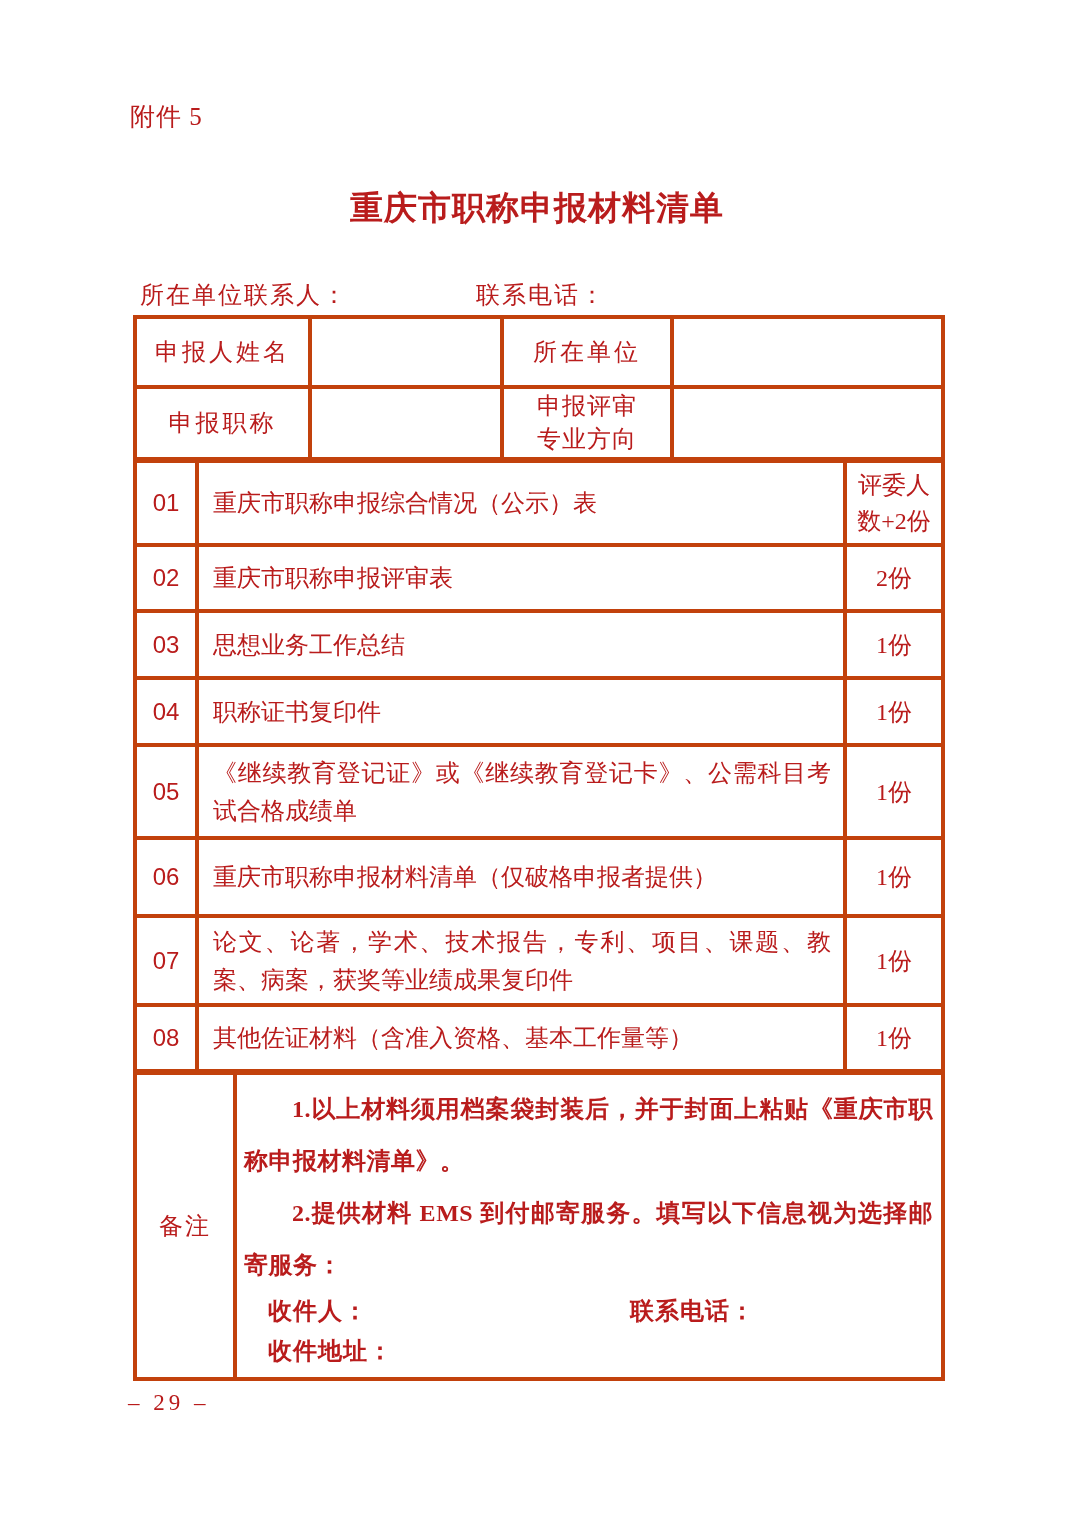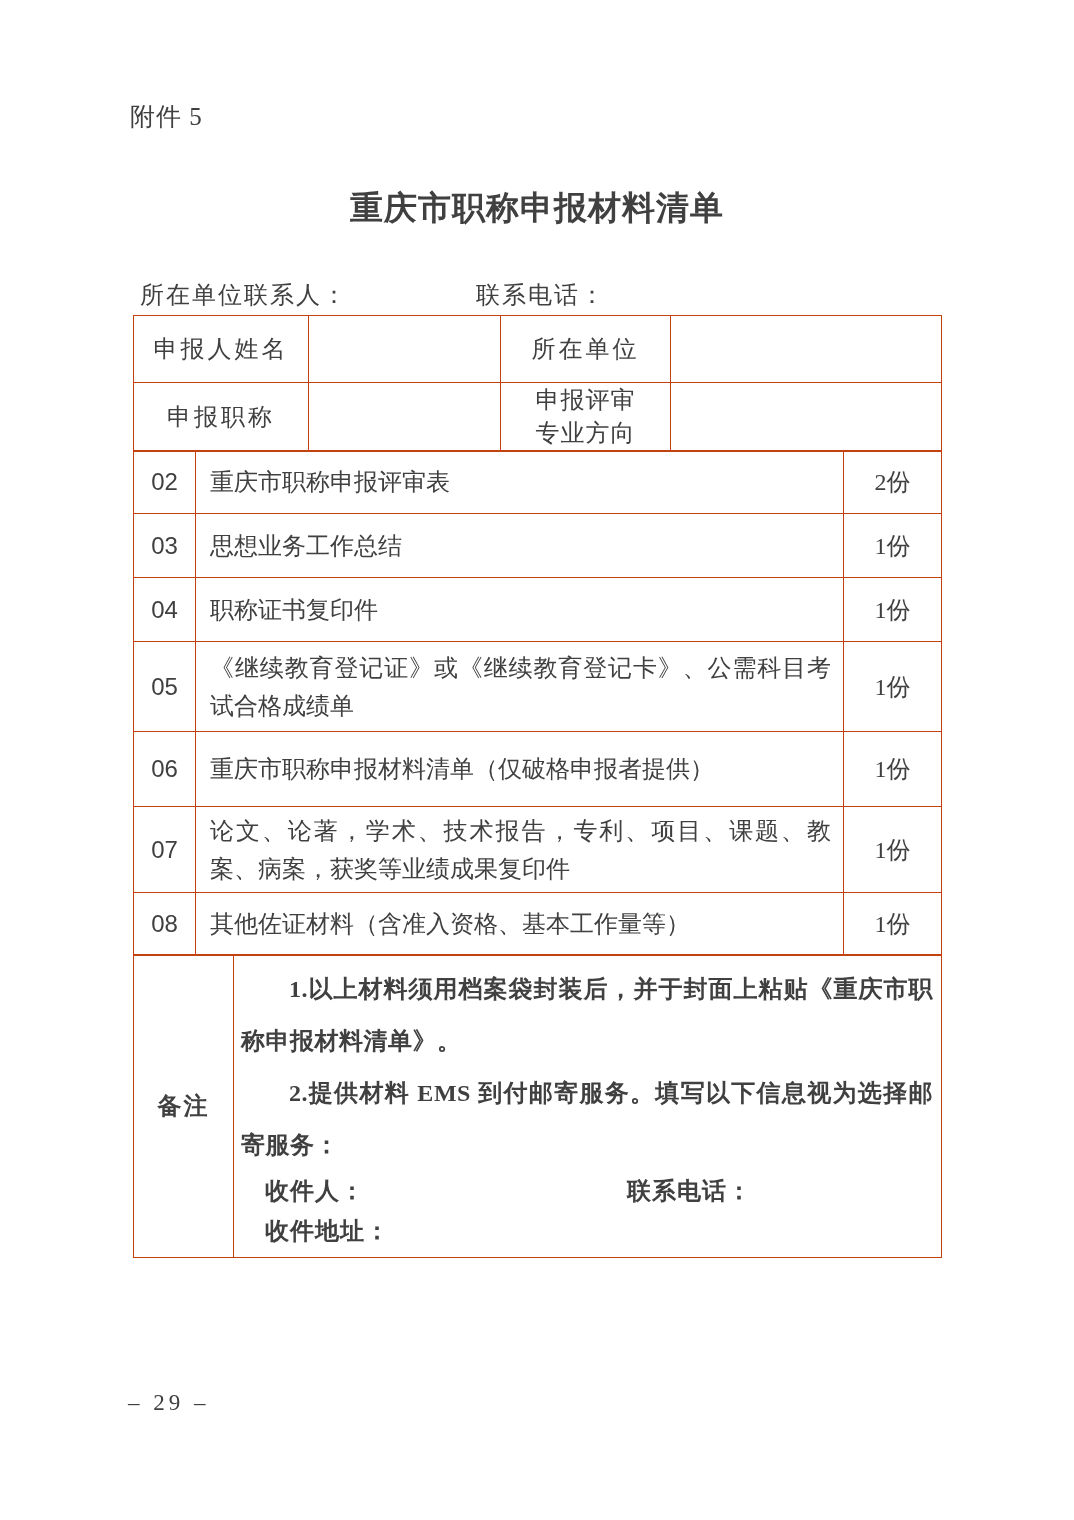--- a/index.html
+++ b/index.html
@@ -3,21 +3,21 @@
 <meta charset="utf-8">
 <style>
   html, body { margin: 0; padding: 0; background: #e8e8e8; }
   .page {
     position: relative;
     width: 1074px;
     height: 1520px;
     margin: 0 auto;
     background: #ffffff;
     font-family: "Liberation Serif", "DejaVu Serif", serif;
-    color: #404040;
+    color: #b91c1c;
     overflow: hidden;
   }
   .attachment-label {
     position: absolute;
     left: 130px;
     top: 100px;
     font-size: 25px;
     letter-spacing: 1px;
   }
   .doc-title {
@@ -45,21 +45,21 @@
     left: 133px;
     width: 808px;
   }
   table.tbl {
     border-collapse: collapse;
     table-layout: fixed;
     width: 808px;
   }
   table.tbl + table.tbl { margin-top: -2px; }
   .tbl td {
-    border: 1px solid #c2410c;
+    border: 4px solid #c2410c;
     font-size: 24px;
     vertical-align: middle;
     overflow: hidden;
   }
   .label-cell { text-align: center; letter-spacing: 3px; }
   .value-cell { background: #ffffff; }
   .wrap4 {
     display: inline-block;
     width: 104px;
     letter-spacing: 1px;
@@ -89,21 +89,21 @@
   .ir1 td { height: 72px; }
   .ir2 td { height: 54px; }
   .ir3 td { height: 55px; border-radius: 26px; }
   .ir4 td { height: 55px; }
   .ir5 td { height: 81px; }
   .ir6 td { height: 66px; }
   .ir7 td { height: 77px; }
   .ir8 td { height: 54px; }
   .rr1 td { height: 250px; }
 
-  .remark-label { letter-spacing: 2px; font-weight: bold; }
+  .remark-label { letter-spacing: 2px; }
   .remarks-content {
     padding: 8px 8px 6px 7px;
     vertical-align: middle;
   }
   .remarks-content .note {
     margin: 0;
     font-weight: 700;
     line-height: 52px;
     text-indent: 2em;
     text-align: justify;
@@ -164,20 +164,25 @@
     </tbody>
       </table>
 
     <table class="tbl items-tbl">
       <colgroup>
         <col style="width:62px">
           <col style="width:648px">
           <col style="width:98px">
       </colgroup>
       <tbody>
+          <tr class="ir1">
+        <td class="num-cell">01</td>
+        <td class="desc-cell">重庆市职称申报综合情况（公示）表</td>
+        <td class="count-cell">评委人数+2份</td>
+      </tr>
       <tr class="ir2">
         <td class="num-cell">02</td>
         <td class="desc-cell">重庆市职称申报评审表</td>
         <td class="count-cell">2份</td>
       </tr>
       <tr class="ir3">
         <td class="num-cell">03</td>
         <td class="desc-cell">思想业务工作总结</td>
         <td class="count-cell">1份</td>
       </tr>

